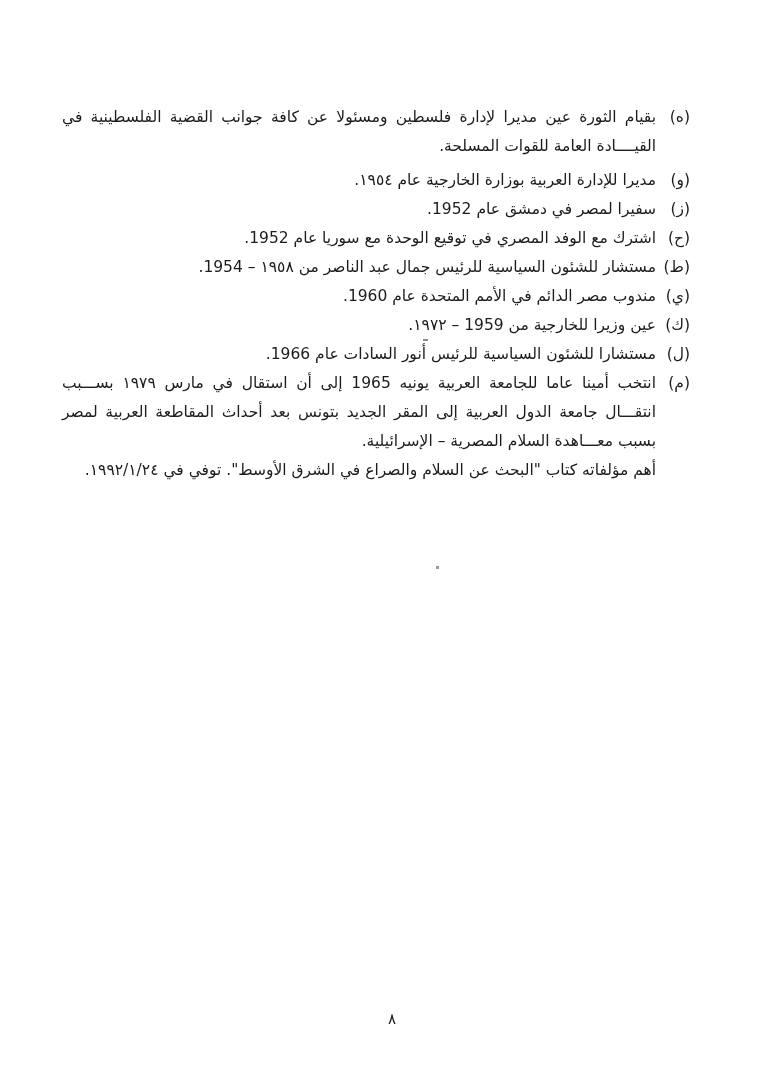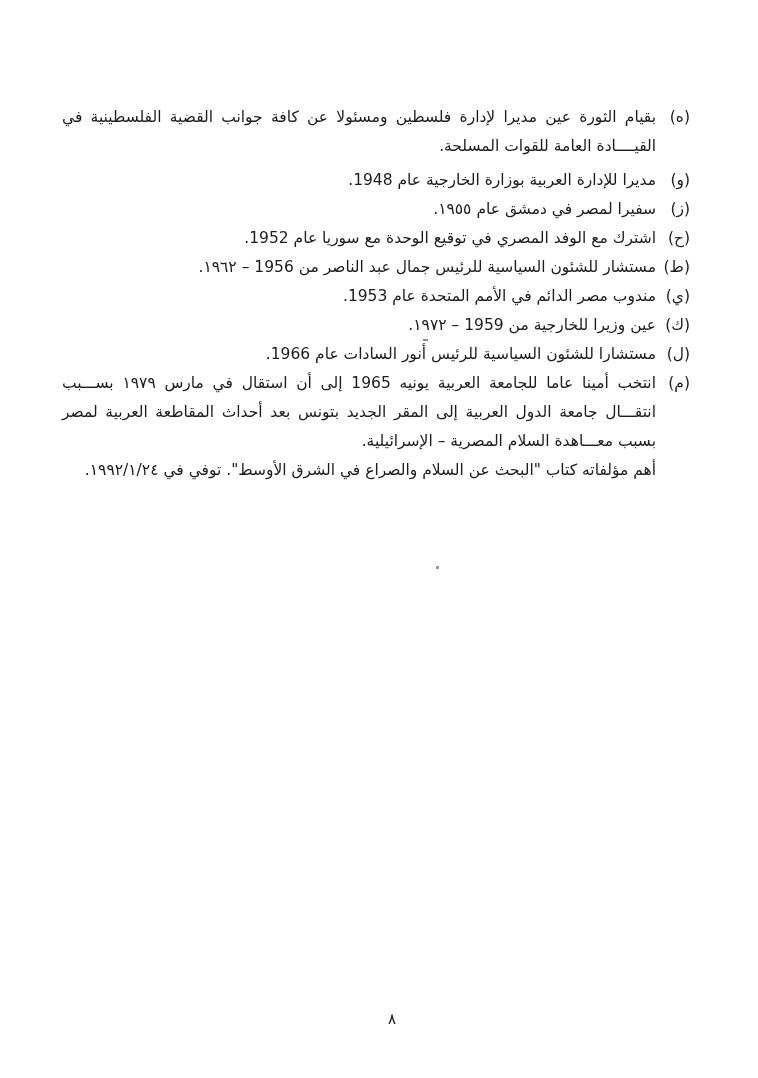--- a/index.html
+++ b/index.html
@@ -64,41 +64,41 @@
 
 <div class="doc">
 
   <div class="item gap-after">
     <span class="marker">(ه)</span>
     <span class="text">بقيام الثورة عين مديرا لإدارة فلسطين ومسئولا عن كافة جوانب القضية الفلسطينية في القيــــادة العامة للقوات المسلحة.</span>
   </div>
 
   <div class="item">
     <span class="marker">(و)</span>
-    <span class="text">مديرا للإدارة العربية بوزارة الخارجية عام 1948.</span>
+    <span class="text">مديرا للإدارة العربية بوزارة الخارجية عام ١٩٥٤.</span>
   </div>
 
   <div class="item">
     <span class="marker">(ز)</span>
-    <span class="text">سفيرا لمصر في دمشق عام ١٩٥٥.</span>
+    <span class="text">سفيرا لمصر في دمشق عام 1952.</span>
   </div>
 
   <div class="item">
     <span class="marker">(ح)</span>
     <span class="text">اشترك مع الوفد المصري في توقيع الوحدة مع سوريا عام 1952.</span>
   </div>
 
   <div class="item">
     <span class="marker">(ط)</span>
-    <span class="text">مستشار للشئون السياسية للرئيس جمال عبد الناصر من 1956 – ١٩٦٢.</span>
+    <span class="text">مستشار للشئون السياسية للرئيس جمال عبد الناصر من ١٩٥٨ – 1954.</span>
   </div>
 
   <div class="item">
     <span class="marker">(ي)</span>
-    <span class="text">مندوب مصر الدائم في الأمم المتحدة عام 1953.</span>
+    <span class="text">مندوب مصر الدائم في الأمم المتحدة عام 1960.</span>
   </div>
 
   <div class="item">
     <span class="marker">(ك)</span>
     <span class="text">عين وزيرا للخارجية من 1959 – ١٩٧٢.</span>
   </div>
 
   <div class="item">
     <span class="marker">(ل)</span>
     <span class="text">مستشارا للشئون السياسية للرئيس أنور السادات عام 1966.</span>

